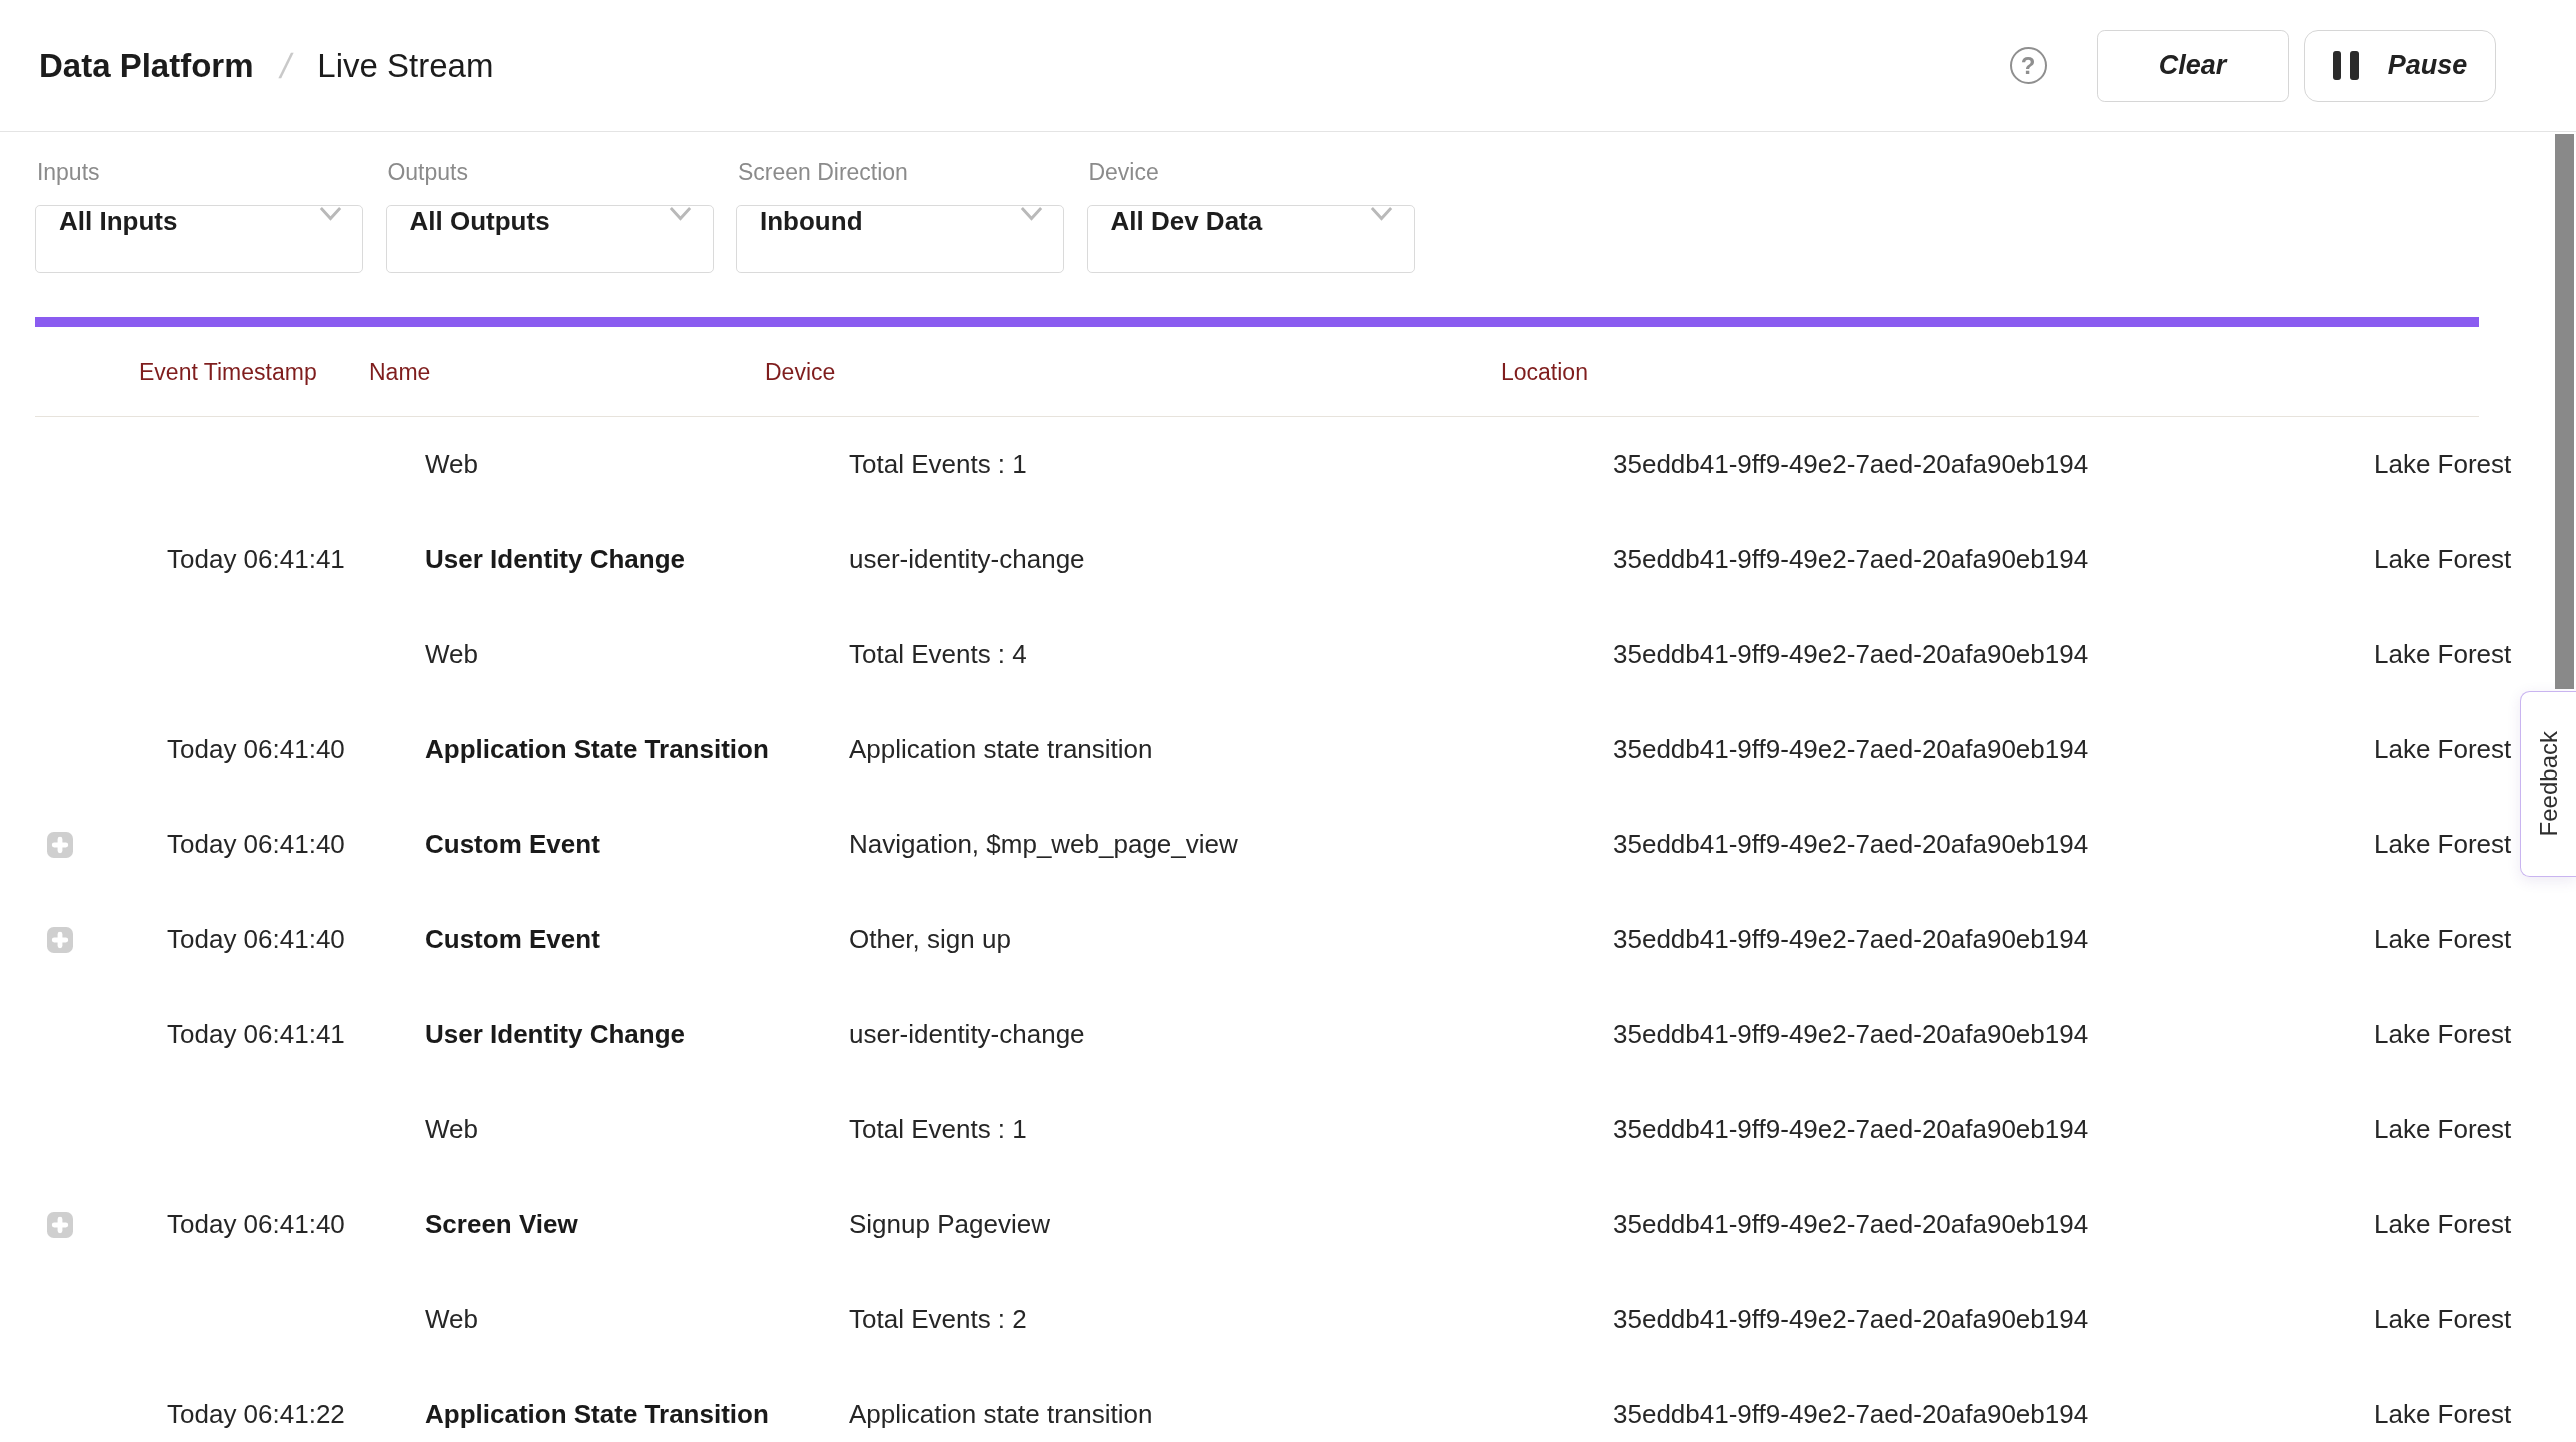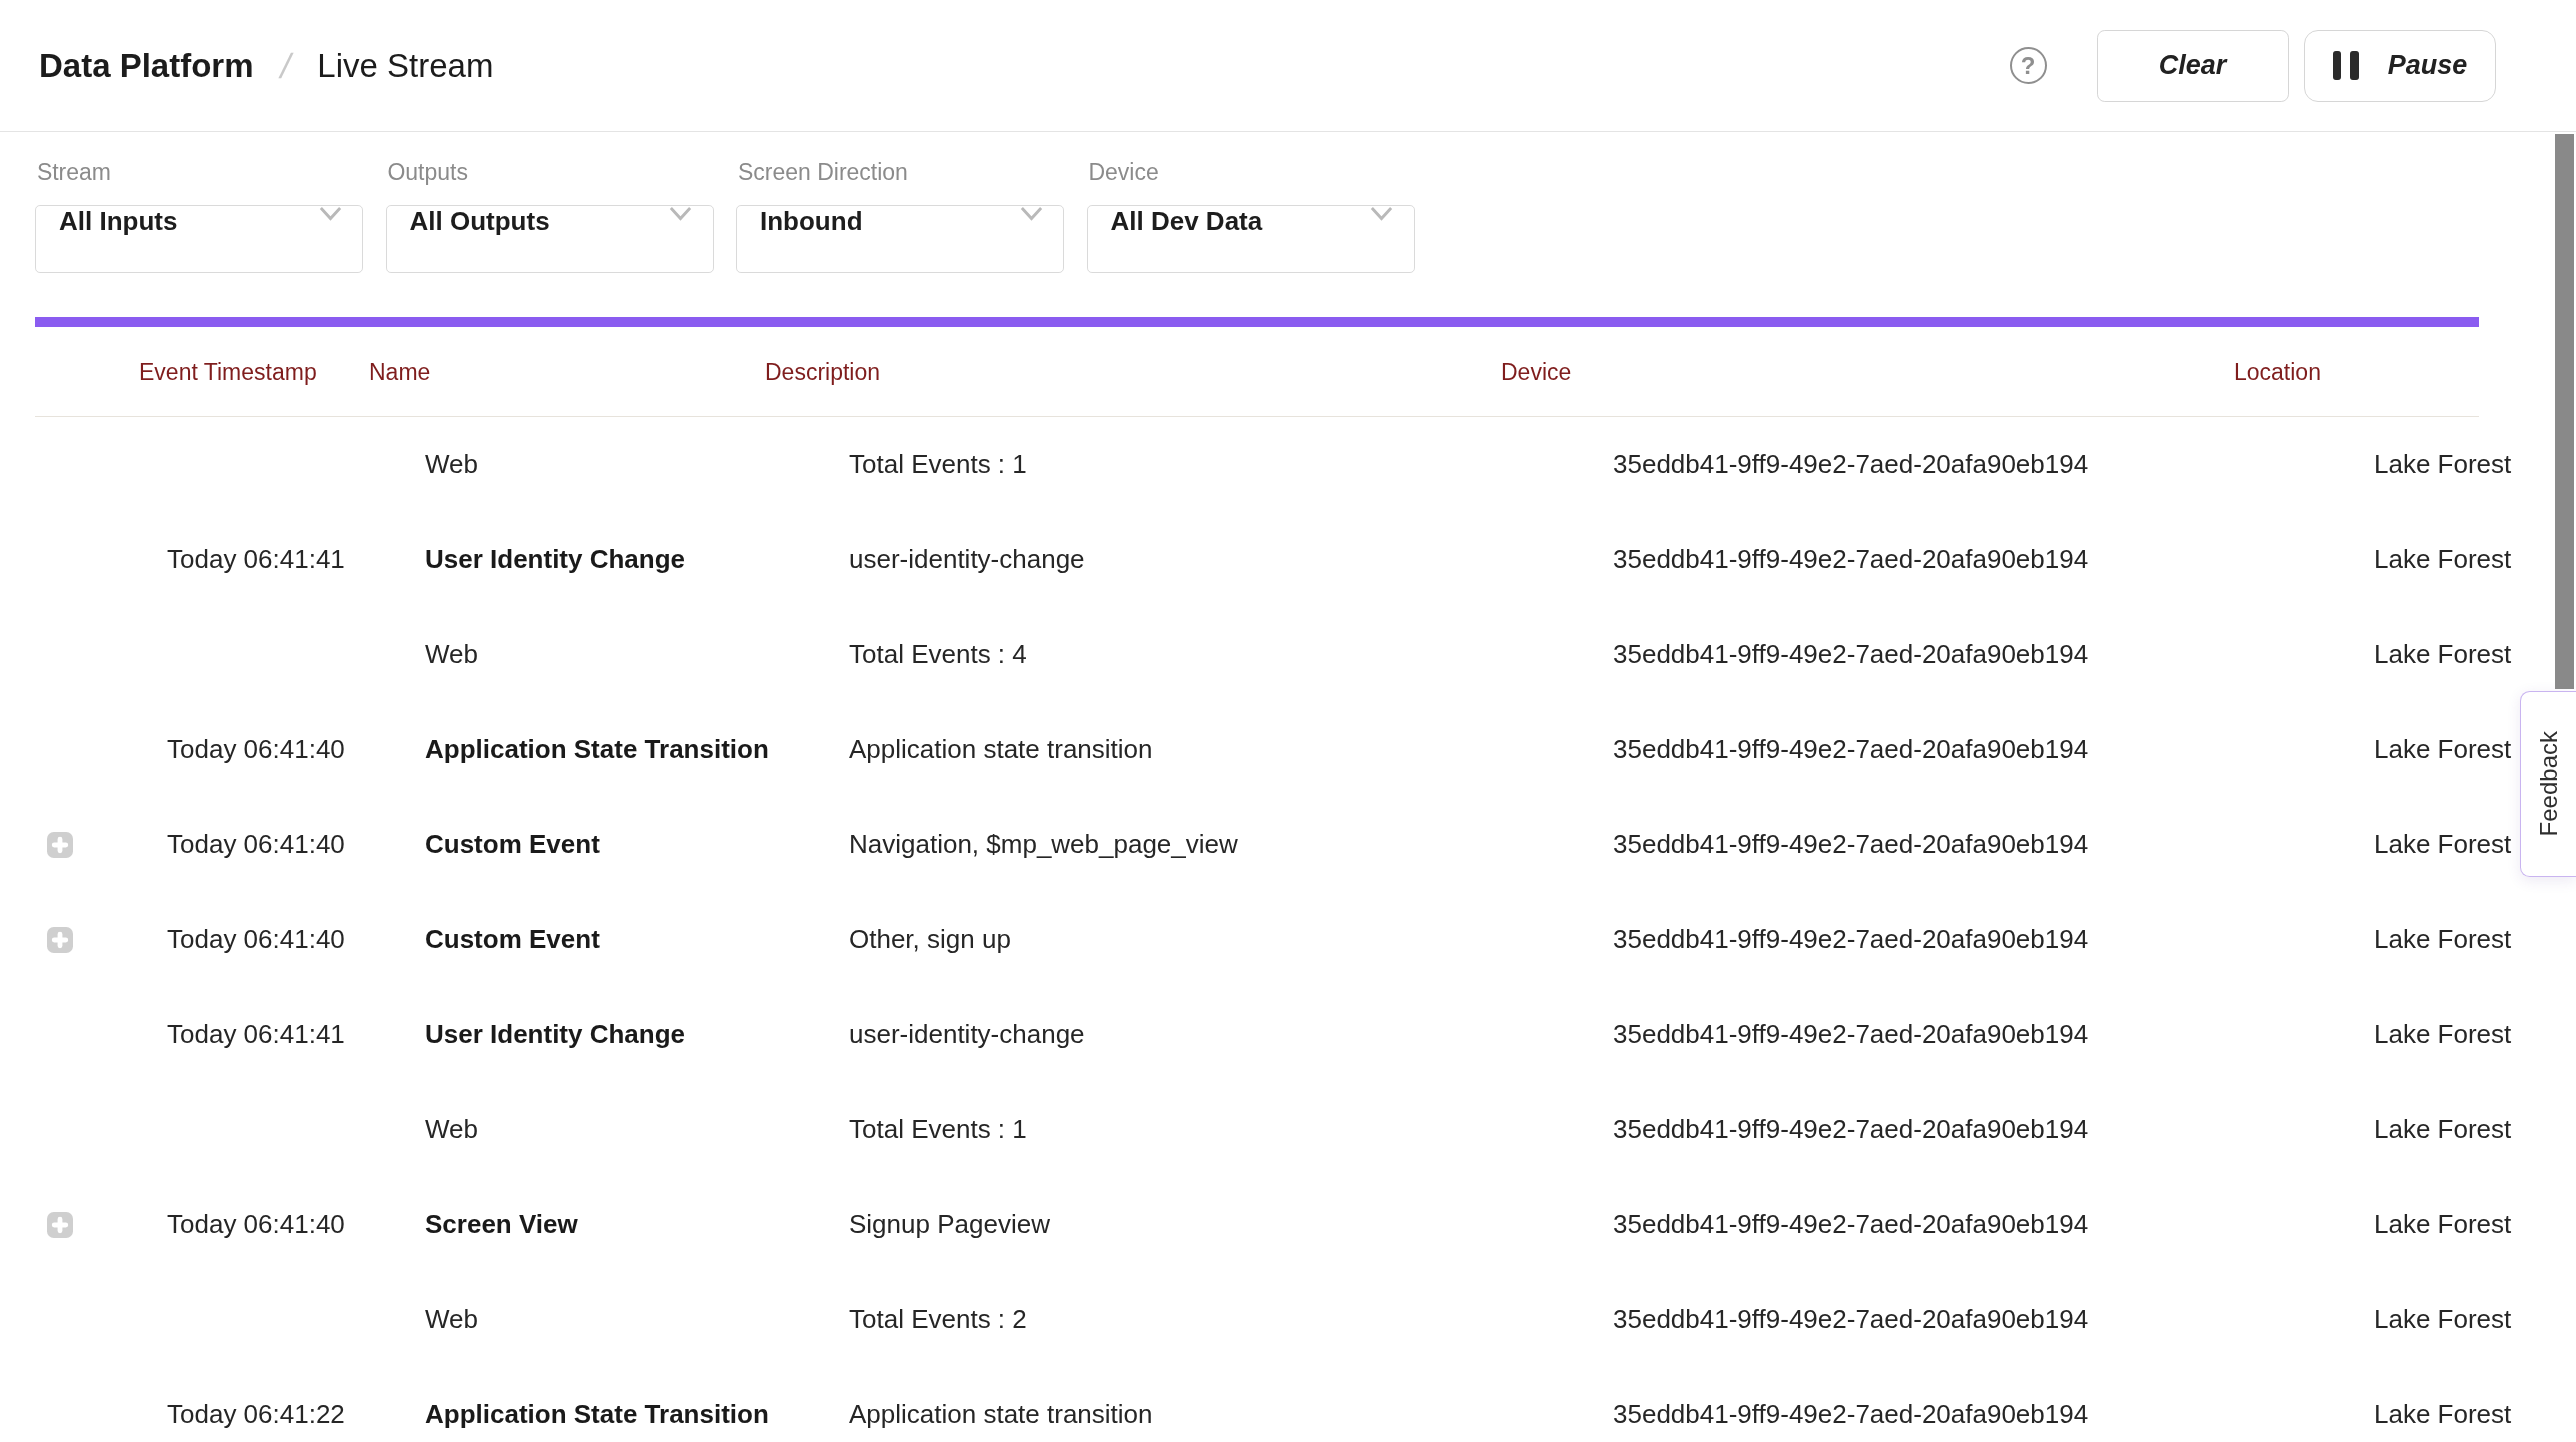--- a/index.html
+++ b/index.html
@@ -107,21 +107,21 @@
             <i></i>
             <i></i>
           </span>
         <span>Pause</span>
       </button>
     </div>
   </div>
 
   <div class="filters">
     <div class="filter-group">
-      <div class="filter-label">Stream</div>
+      <div class="filter-label">Inputs</div>
       <div class="filter-select">
         <span class="value">All Inputs</span>
         <svg width="25" height="15.5" viewBox="0 0 26 16">
             <polyline points="3,2 13,13 23,2" fill="none" stroke="#b9b9b9" stroke-width="3"></polyline>
           </svg>
       </div>
     </div>
     <div class="filter-group">
       <div class="filter-label">Outputs</div>
       <div class="filter-select">
@@ -150,21 +150,20 @@
       </div>
     </div>
   </div>
 
   <div class="accent-bar" style="background-color: rgb(138, 92, 240);"></div>
 
   <div class="table-head grid-cols">
     <div class="col-label"></div>
     <div class="col-label">Event Timestamp</div>
     <div class="col-label">Name</div>
-    <div class="col-label">Description</div>
     <div class="col-label">Device</div>
     <div class="col-label">Location</div>
   </div>
 
   <div class="table-body">
     <div class="event-row grid-cols">
       <div class="cell expand-cell">
         <svg class="expand-btn" width="26" height="26" viewBox="0 0 27 27" style="visibility: hidden;">
           <rect width="27" height="27" rx="7" fill="#cfcfcf"></rect>
           <path d="M13.5 7.5v12M7.5 13.5h12" stroke="#ffffff" stroke-width="5" stroke-linecap="round"></path>

